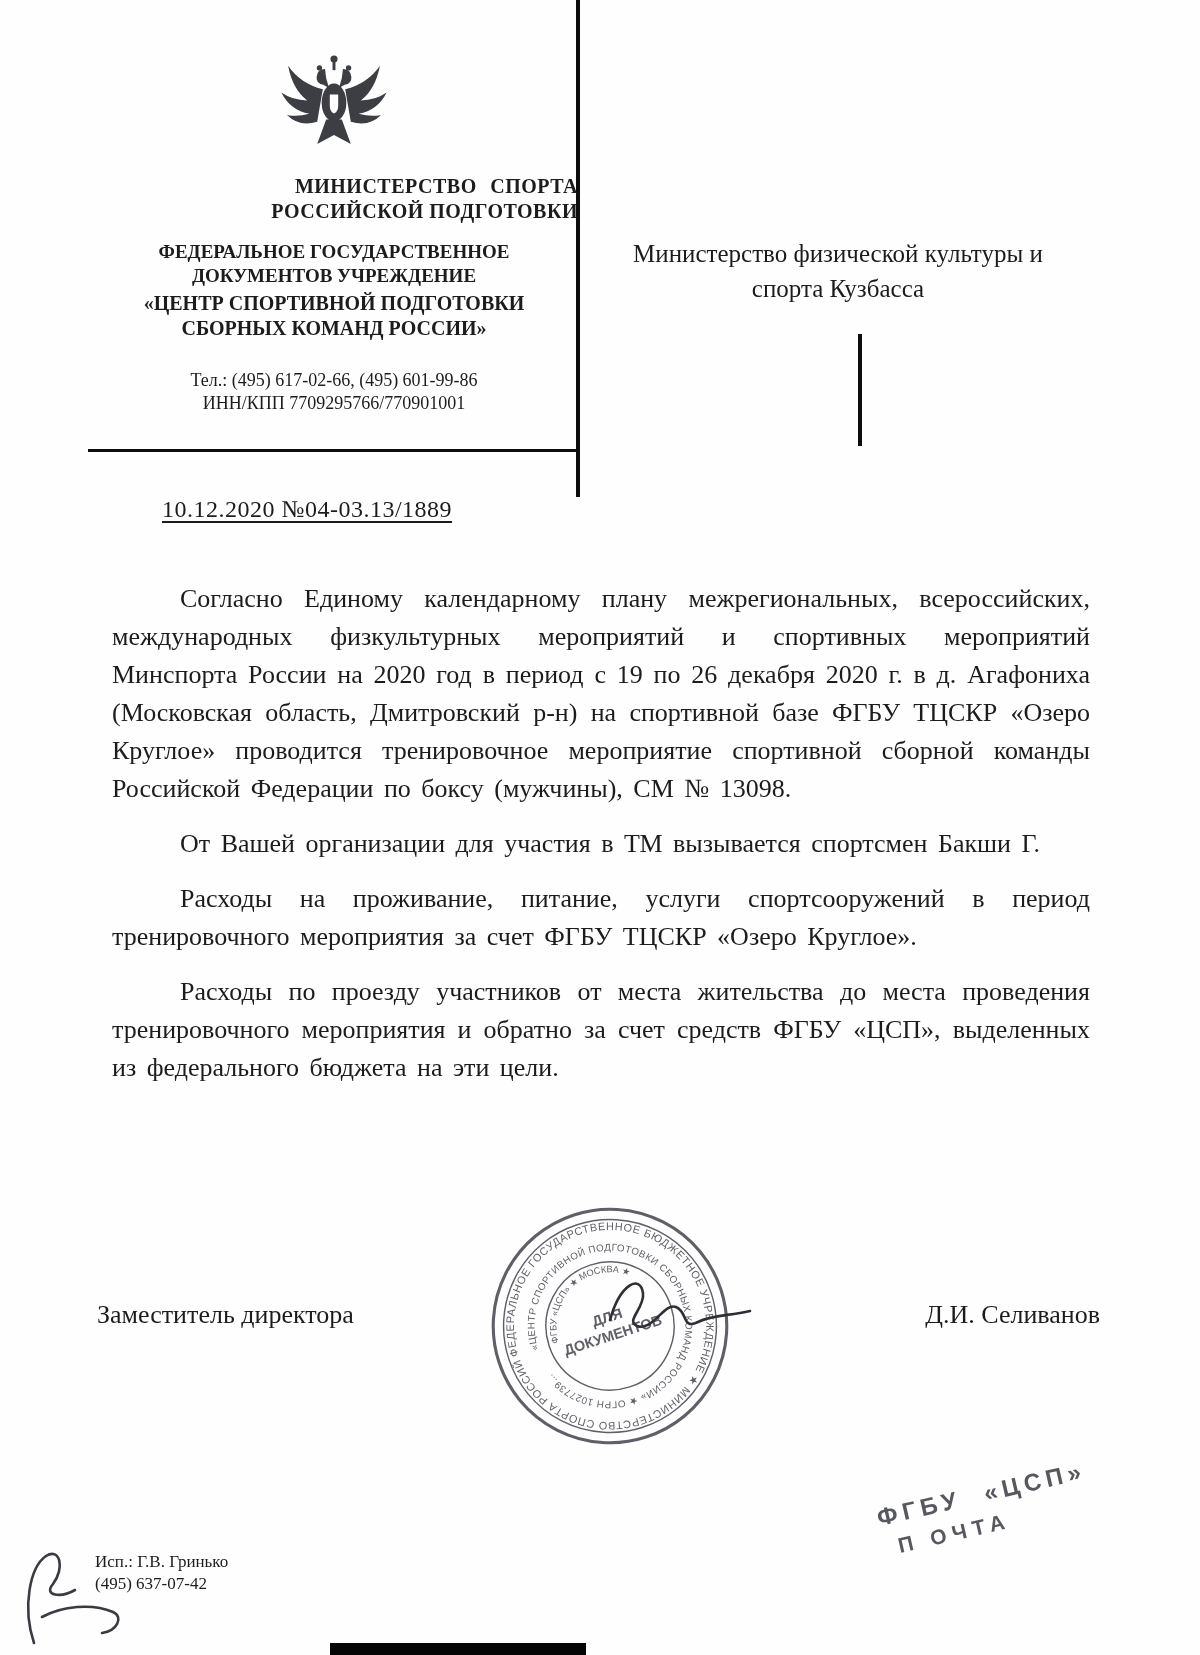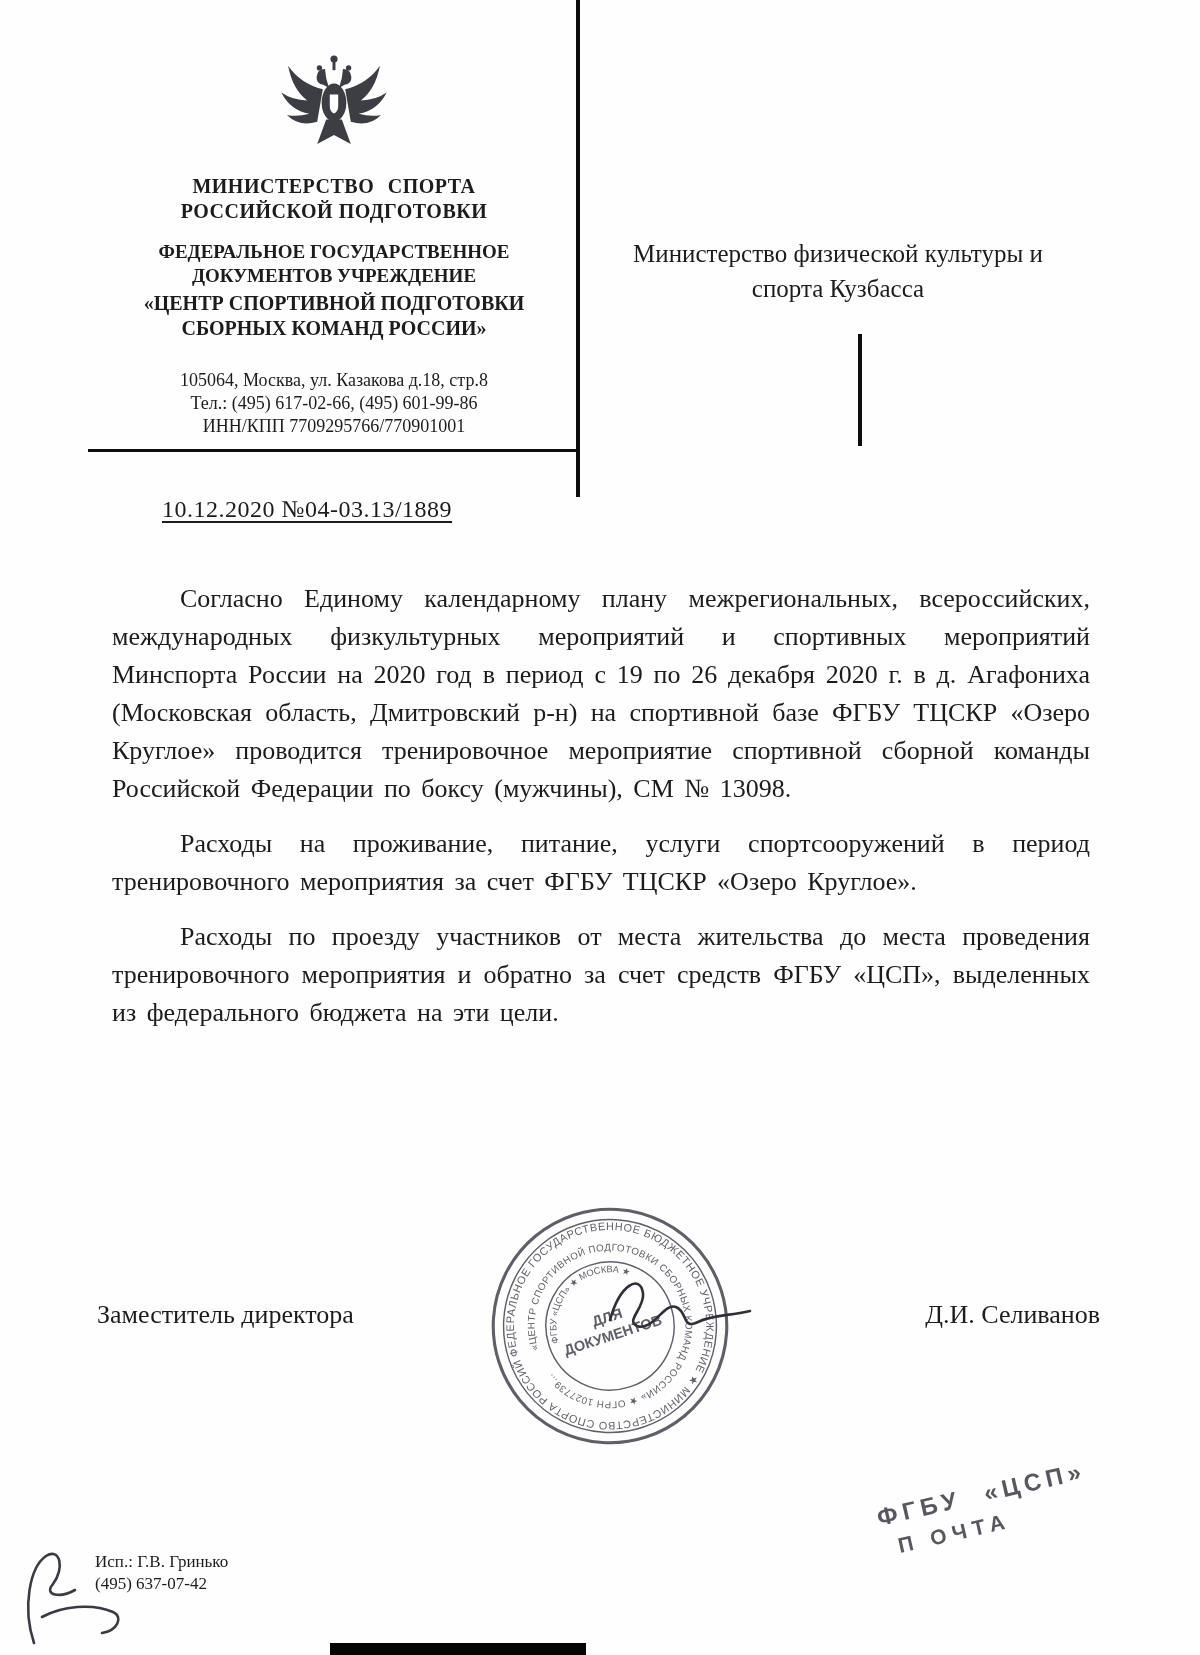--- a/index.html
+++ b/index.html
@@ -12,21 +12,21 @@
     overflow:hidden;
   }
   .page { position:absolute; inset:0; background:#fefefe; }
 
   
   .letterhead {
     position:absolute; left:90px; top:52px; width:488px;
     text-align:center;
   }
   .eagle-wrap { height:116px; display:flex; justify-content:center; align-items:flex-start; }
-  .ministry { margin-top:6px; font-weight:bold; font-size:20px; line-height:25px; letter-spacing:0.5px; }
+  .ministry { margin-top:6px; font-weight:bold; font-size:20px; line-height:25px; letter-spacing:0.5px;text-align:right; }
   .ministry .ws { word-spacing:8px; }
   .org-type { margin-top:16px; font-size:19px; line-height:24px;font-weight:bold; }
   .org-name { margin-top:3px; font-weight:bold; font-size:20px; line-height:25px; }
   .contacts { margin-top:28px; font-size:18px; line-height:23px; }
 
   
   .recipient {
     position:absolute; left:588px; top:236px; width:500px;
     text-align:center; font-size:25px; line-height:35px;
   }
@@ -114,35 +114,35 @@
     </div>
     <div class="org-type">
       <div>ФЕДЕРАЛЬНОЕ ГОСУДАРСТВЕННОЕ</div>
       <div>ДОКУМЕНТОВ УЧРЕЖДЕНИЕ</div>
     </div>
     <div class="org-name">
       <div>«ЦЕНТР СПОРТИВНОЙ ПОДГОТОВКИ</div>
       <div>СБОРНЫХ КОМАНД РОССИИ»</div>
     </div>
     <div class="contacts">
-      <div>105064, Москва, ул. Казакова д.18, стр.8</div>
       <div>Тел.: (495) 617-02-66, (495) 601-99-86</div>
       <div>ИНН/КПП 7709295766/770901001</div>
     </div>
   </div>
 
   <div class="recipient">
     <div>Министерство физической культуры и</div>
     <div>спорта Кузбасса</div>
   </div>
 
   <div class="reference">10.12.2020 №04-03.13/1889</div>
 
   <div class="body-text">
     <p>Согласно Единому календарному плану межрегиональных, всероссийских, международных физкультурных мероприятий и спортивных мероприятий Минспорта России на 2020 год в период с 19 по 26 декабря 2020 г. в д. Агафониха (Московская область, Дмитровский р-н) на спортивной базе ФГБУ ТЦСКР «Озеро Круглое» проводится тренировочное мероприятие спортивной сборной команды Российской Федерации по боксу (мужчины), СМ № 13098.</p>
+    <p>От Вашей организации для участия в ТМ вызывается спортсмен Бакши Г.</p>
     <p>Расходы на проживание, питание, услуги спортсооружений в период тренировочного мероприятия за счет ФГБУ ТЦСКР «Озеро Круглое».</p>
     <p>Расходы по проезду участников от места жительства до места проведения тренировочного мероприятия и обратно за счет средств ФГБУ «ЦСП», выделенных из федерального бюджета на эти цели.</p>
   </div>
 
   <div class="sign-title">Заместитель директора</div>
   <div class="sign-name">Д.И. Селиванов</div>
 
   <svg class="round-stamp" viewBox="0 0 240 240">
     <defs>
       <path id="ring1" d="M120,120 m-93,0 a93,93 0 1,1 186,0 a93,93 0 1,1 -186,0"></path>

